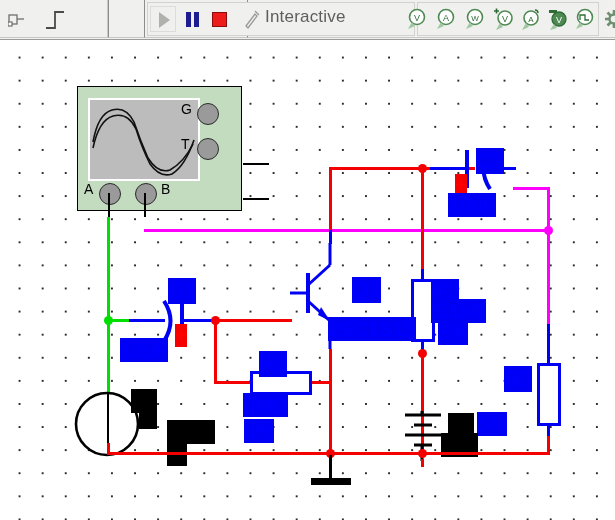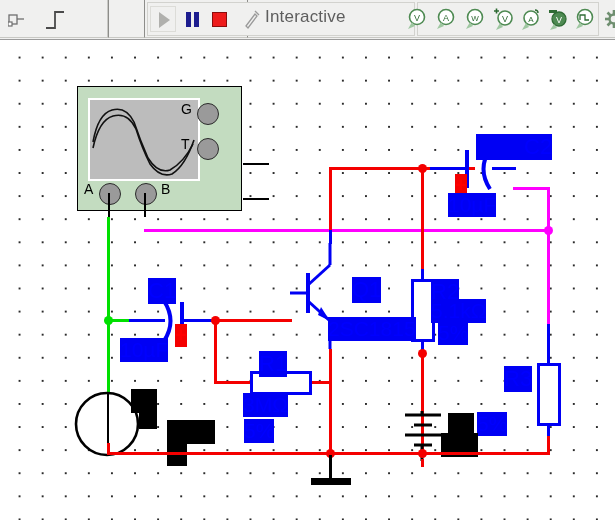--- a/index.html
+++ b/index.html
@@ -281,21 +281,21 @@
     <div class="w h magenta" style="left:513px; top:146px; width:37px;"></div>
     <div class="dot magenta" style="left:544px; top:185px;"></div>
 
     <div class="w h red" style="left:329px; top:126px; width:146px;"></div>
     <div class="w h blue" style="left:430px; top:126px; width:35px;"></div>
     <div class="cap-plate" style="left:465px; top:109px; width:4px; height:38px;"></div>
     <svg style="position:absolute;left:474px;top:107px;width:22px;height:42px;" viewBox="0 0 22 42">
       <path d="M16 1 Q3 21 16 41" fill="none" stroke="#0000f4" stroke-width="4"></path>
     </svg>
     <div class="w h blue" style="left:492px; top:126px; width:24px;"></div>
-    <div class="lab blue ref" style="left:476px; top:93px;padding-left:48px;">C2</div>
+    <div class="lab blue ref" style="left:476px; top:107px;">C2</div>
     <div class="lab red plus" style="left:455px; top:133px;">+</div>
     <div class="lab blue val" style="left:448px; top:152px;">10µF</div>
 
     <div class="w v red" style="left:329px; top:126px; height:63px;"></div>
     <div class="dot red" style="left:418px; top:123px;"></div>
     <div class="w v red" style="left:421px; top:126px; height:105px;"></div>
 
     <div class="w v blue" style="left:421px; top:228px; height:10px;"></div>
     <div class="res-box" style="left:411px; top:238px; width:24px; height:63px;"></div>
     <div class="w v blue" style="left:421px; top:299px; height:14px;"></div>
@@ -333,21 +333,21 @@
     <div class="w v blue" style="left:329px; top:189px; height:14px;"></div>
 
     <div class="w v red" style="left:329px; top:308px; height:106px;"></div>
 
     <div class="w h blue" style="left:110px; top:278px; width:55px;"></div>
     <svg style="position:absolute;left:158px;top:259px;width:22px;height:42px;" viewBox="0 0 22 42">
       <path d="M6 1 Q19 21 6 41" fill="none" stroke="#0000f4" stroke-width="4"></path>
     </svg>
     <div class="cap-plate" style="left:180px; top:261px; width:4px; height:38px;"></div>
     <div class="w h blue" style="left:184px; top:278px; width:31px;"></div>
-    <div class="lab blue ref" style="left:148px; top:237px;">C1</div>
+    <div class="lab blue ref" style="left:168px; top:237px;">C1</div>
     <div class="lab red plus" style="left:175px; top:283px;">+</div>
     <div class="lab blue val" style="left:120px; top:297px;">10µF</div>
 
     <div class="w h red" style="left:212px; top:278px; width:80px;"></div>
     <div class="dot red" style="left:211px; top:275px;"></div>
     <div class="w v red" style="left:214px; top:278px; height:64px;"></div>
 
     <div class="w v green" style="left:107px; top:176px; height:104px;"></div>
     <div class="w h green" style="left:107px; top:278px; width:22px;"></div>
     <div class="dot green" style="left:104px; top:275px;"></div>

